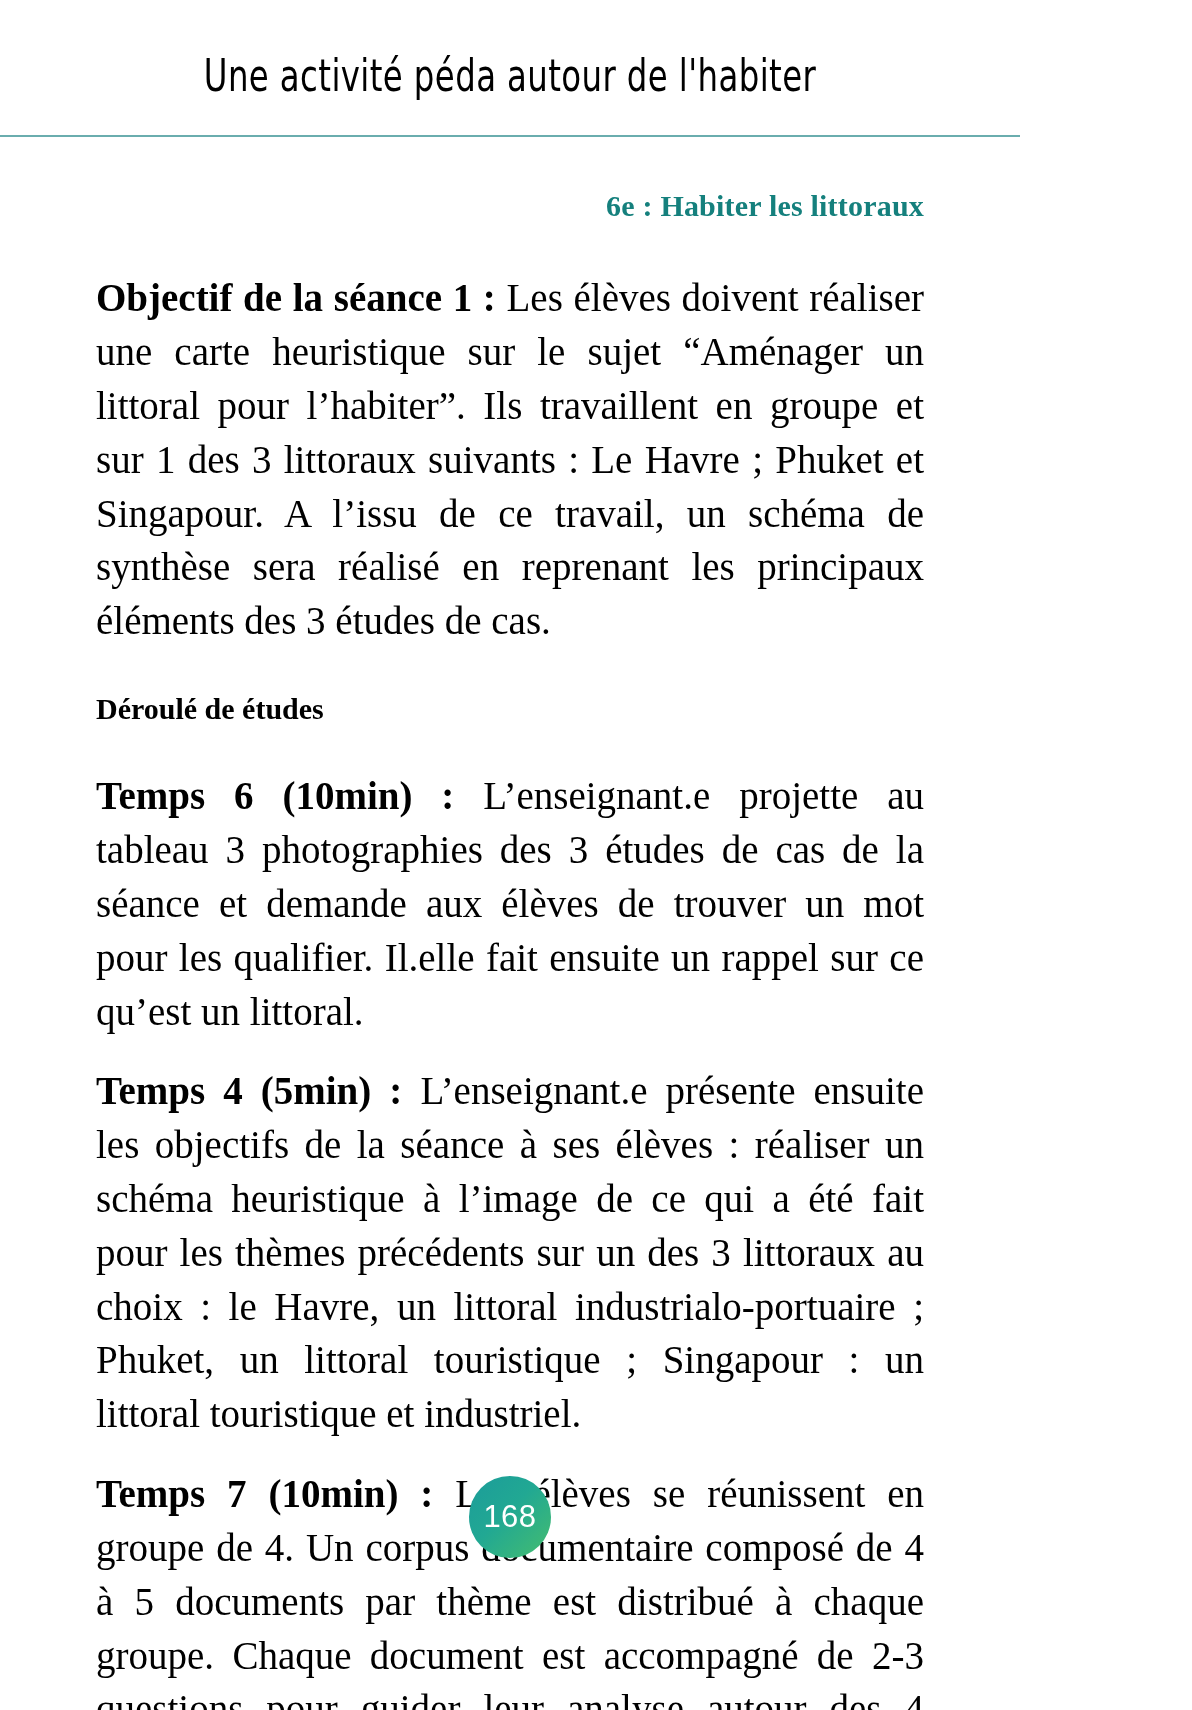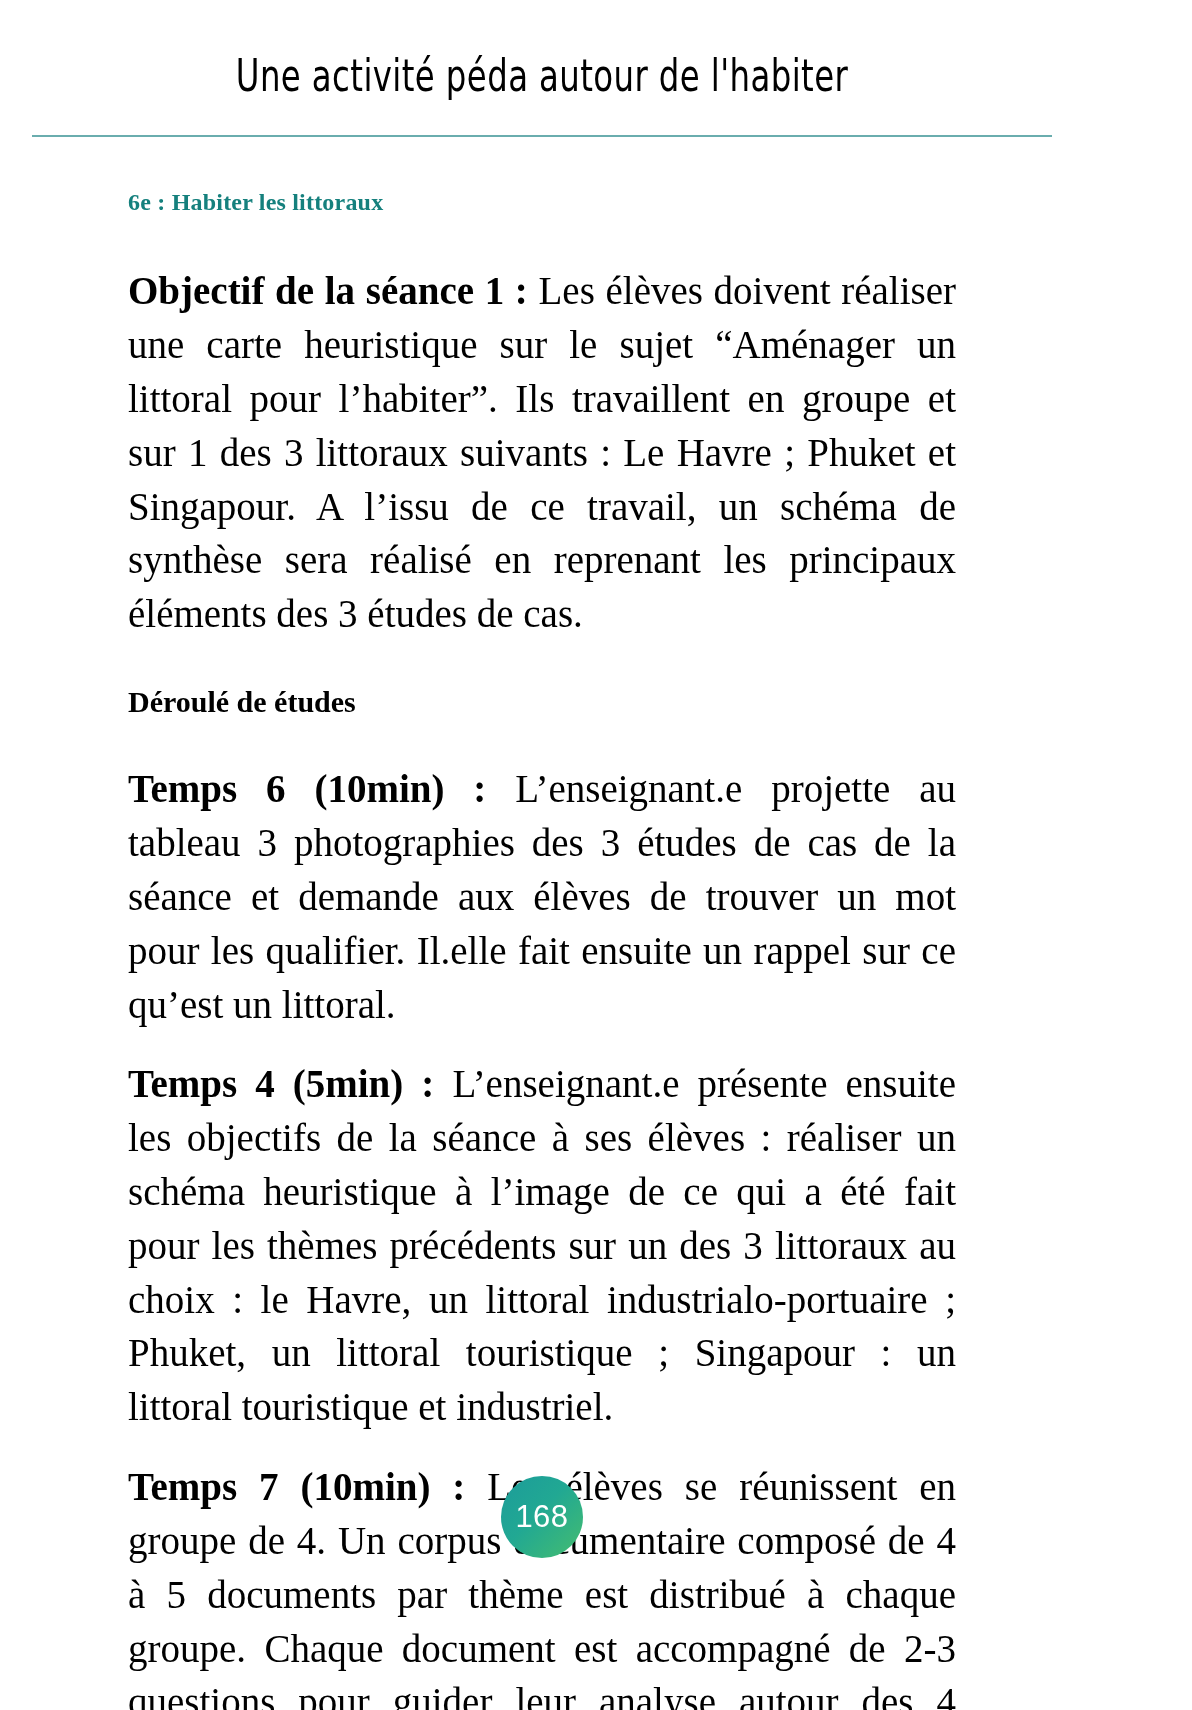--- a/index.html
+++ b/index.html
@@ -13,21 +13,20 @@
     font-family: "Liberation Serif", "DejaVu Serif", serif;
     color: #000000;
     overflow: hidden;
   }
 
   .page {
     position: relative;
     width: 1020px;
     height: 1710px;
     box-sizing: border-box;
-    margin-left: 32px;
   }
 
   
   .page-header {
     padding-top: 52px;
     text-align: center;
   }
 
   .doc-title {
     font-family: "DejaVu Sans Condensed", "Liberation Sans Narrow", "Liberation Sans", sans-serif;
@@ -48,25 +47,25 @@
     width: 100%;
   }
 
   
   .content {
     padding: 0 96px;
     box-sizing: border-box;
   }
 
   .section-subtitle {
-    text-align: left;
+    text-align: right;
     color: #15807d;
     font-family: "Liberation Serif", "DejaVu Serif", serif;
     font-weight: bold;
-    font-size: 24px;
+    font-size: 30px;
     letter-spacing: 0.2px;
     margin-top: 52px;
     margin-bottom: 0;
   }
 
   .para {
     text-align: justify;
     text-justify: inter-word;
     font-size: 39px;
     line-height: 1.38;

